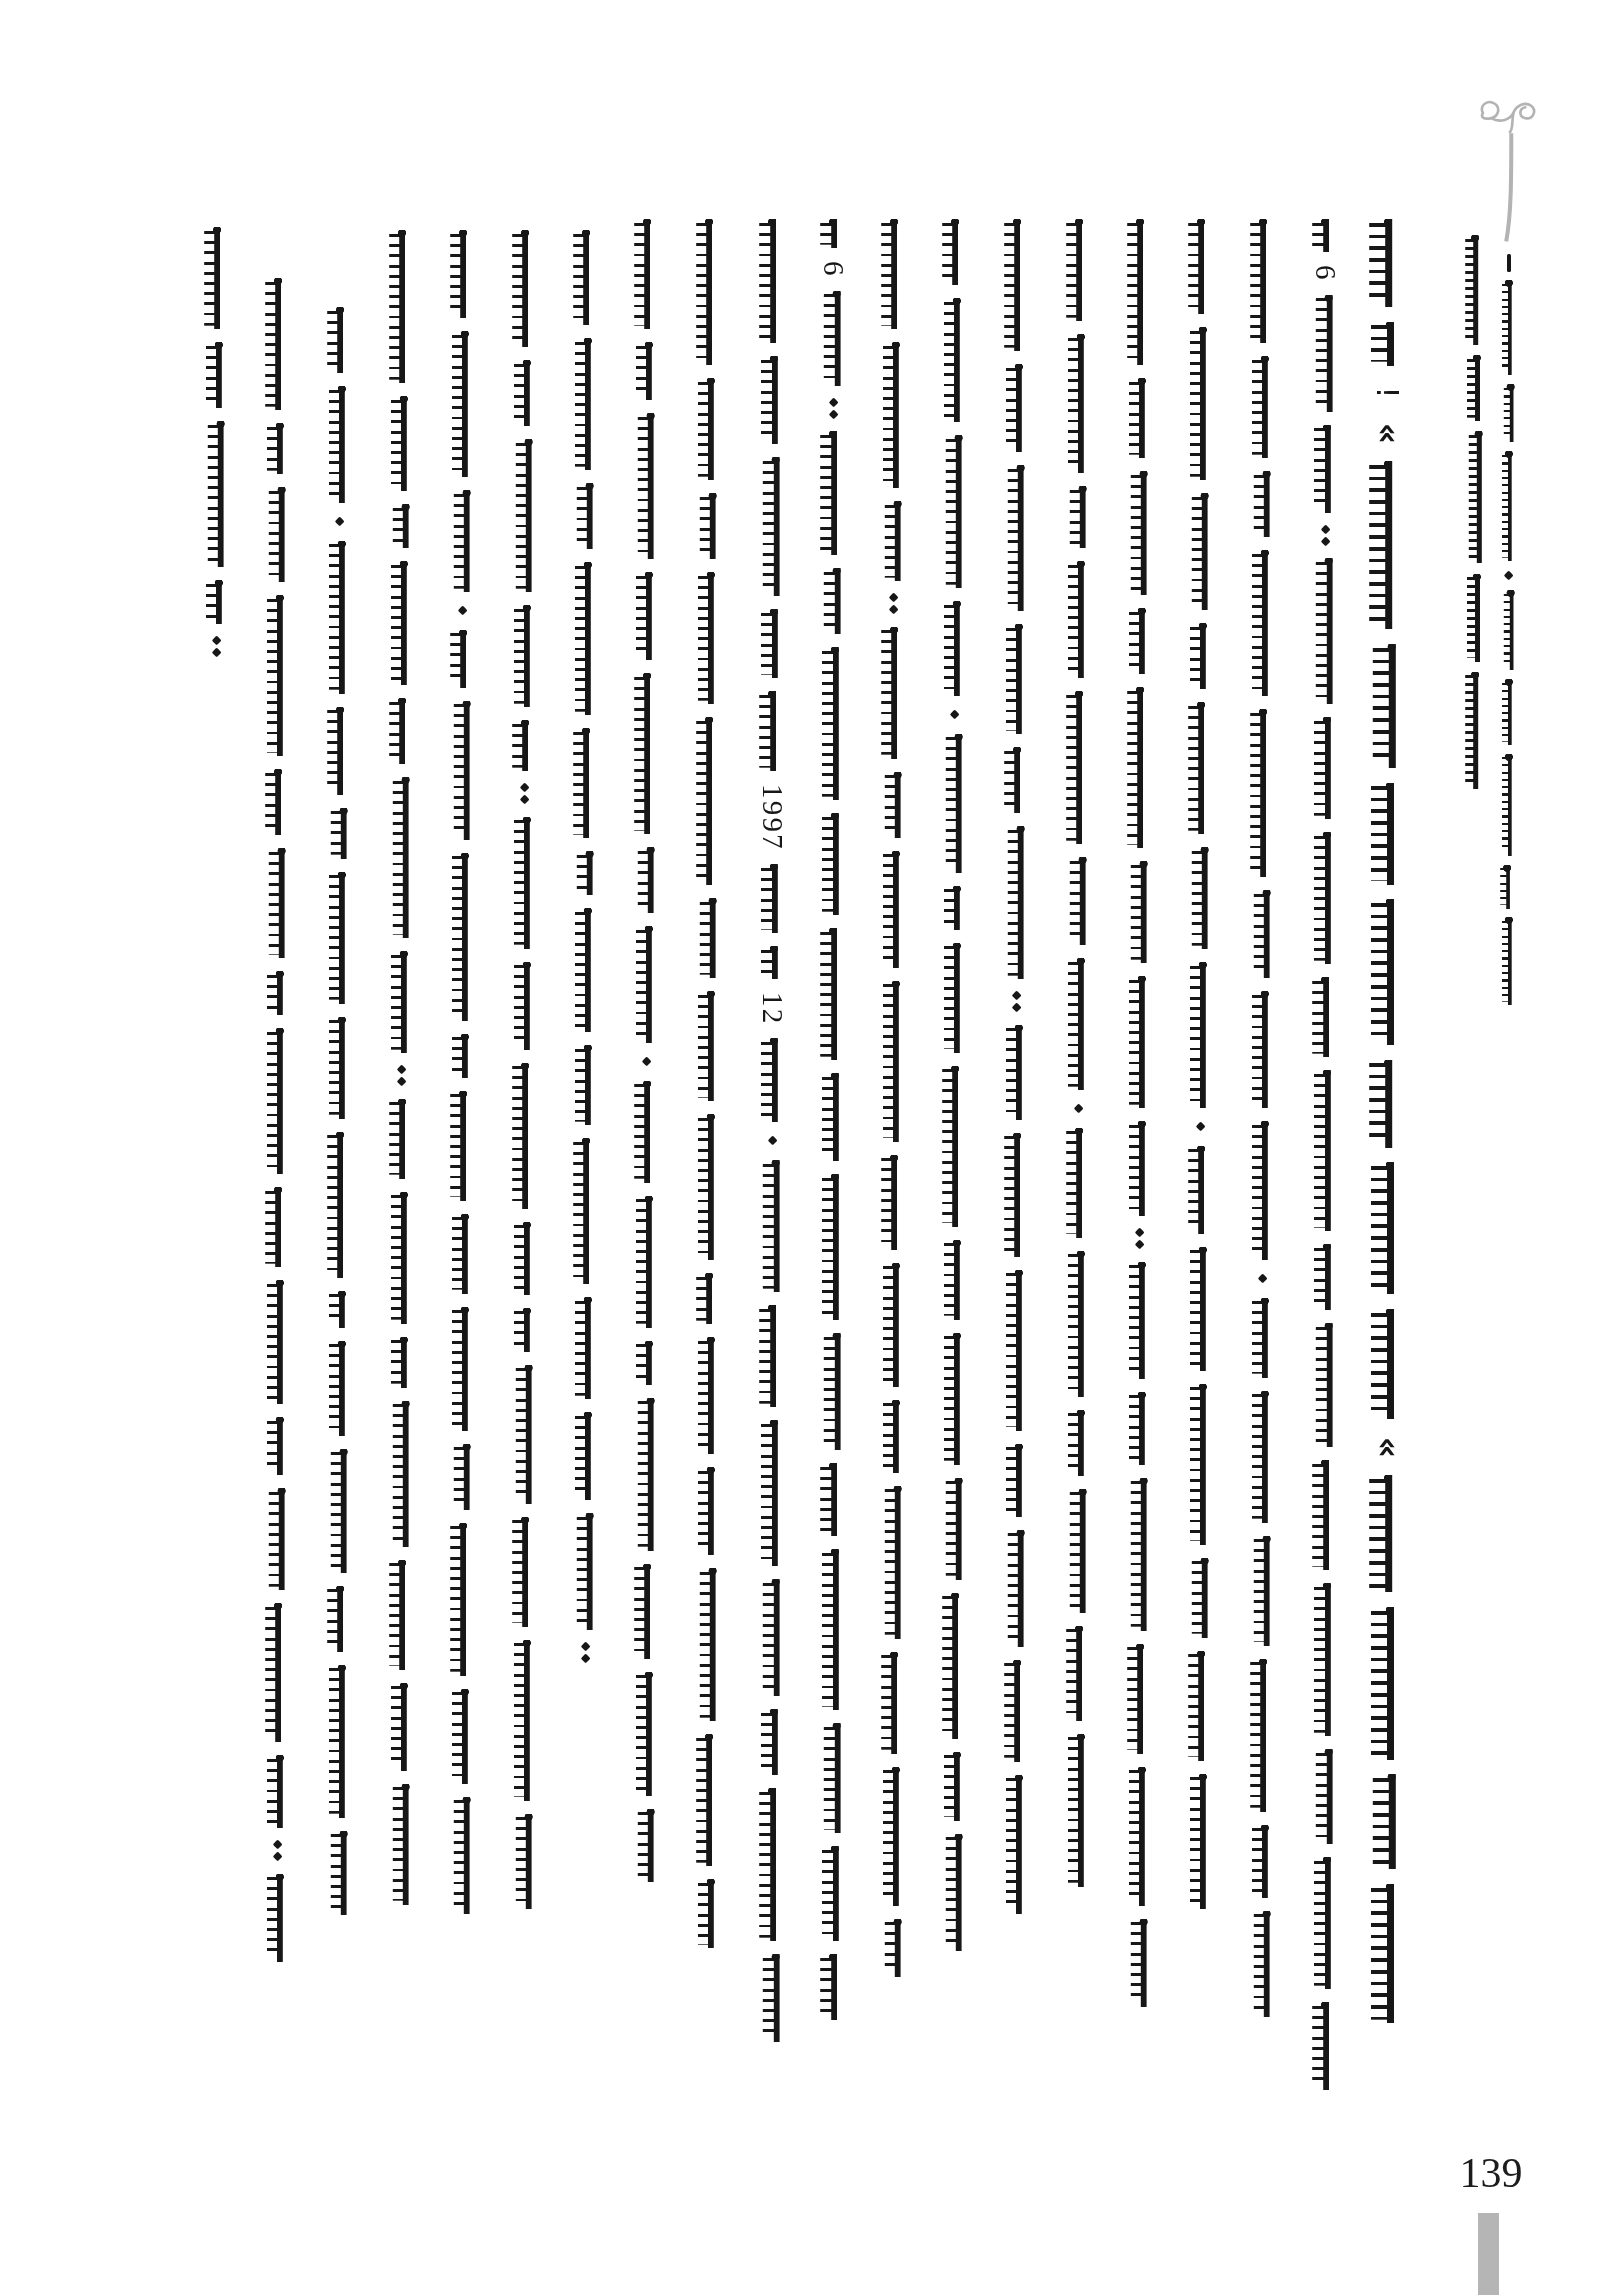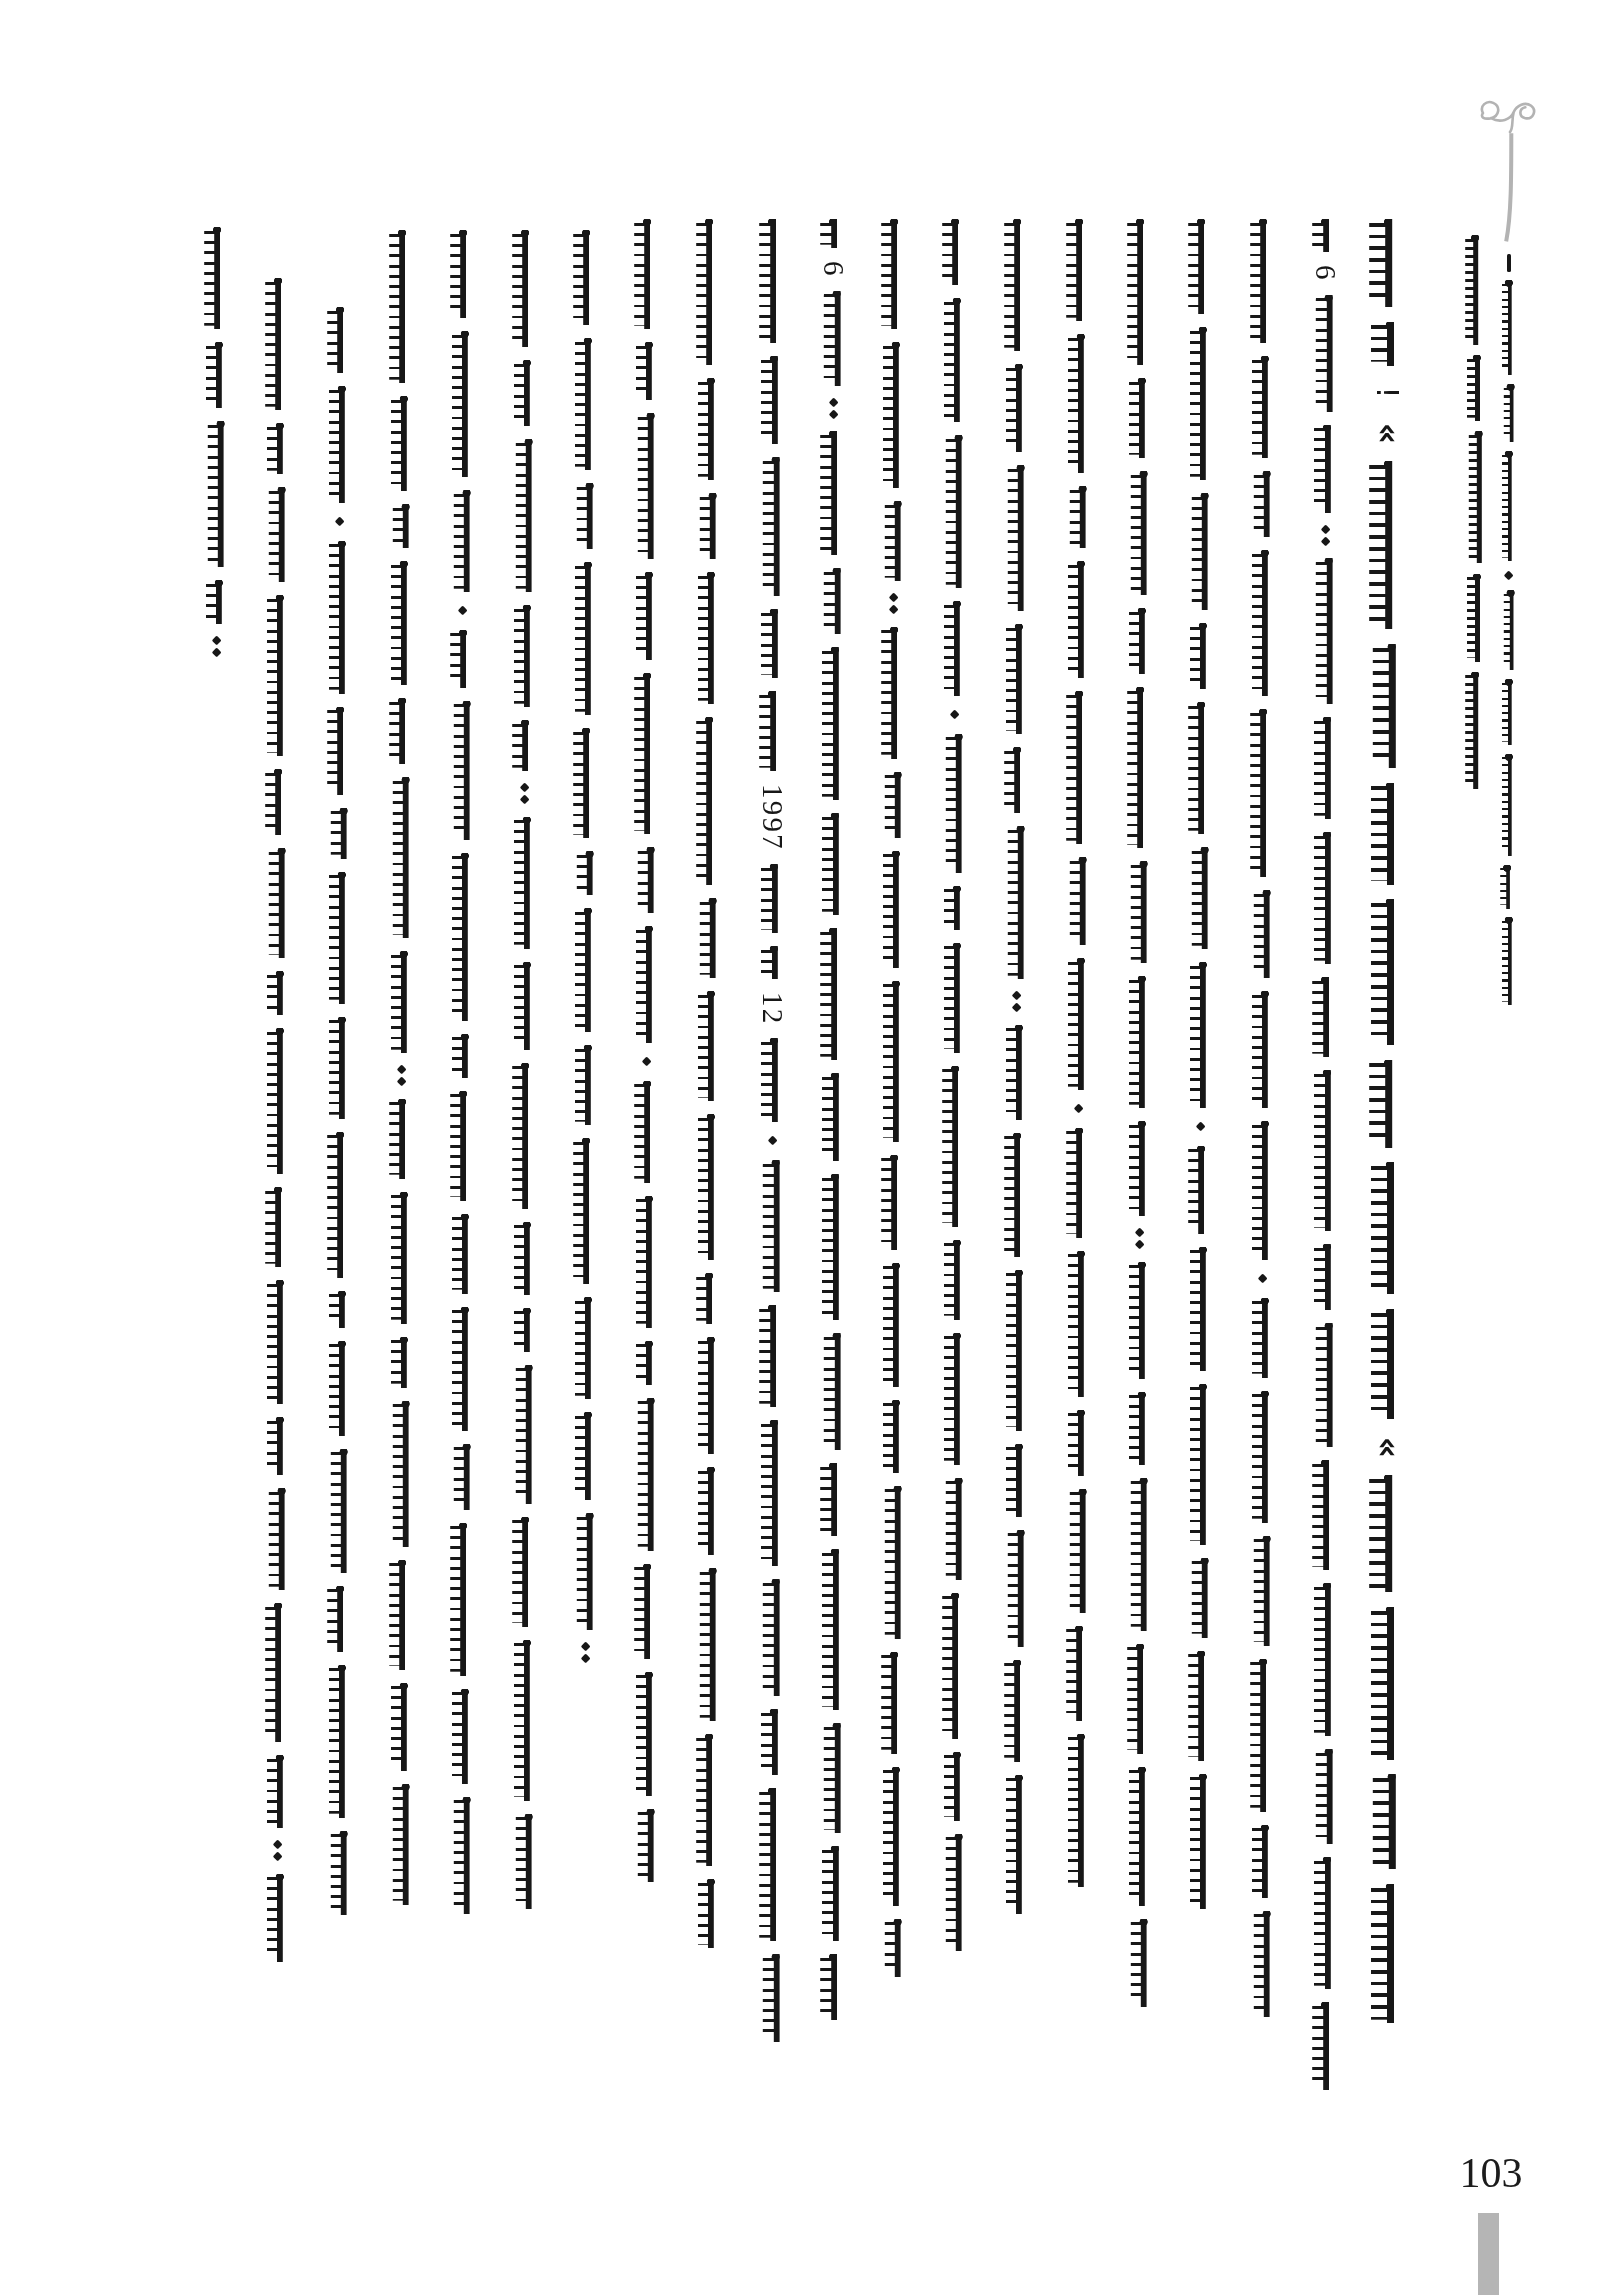--- a/index.html
+++ b/index.html
@@ -438,17 +438,17 @@
         <div class="w" style="height: 132px;"></div>
         <div class="w" style="height: 110px;"></div>
         <div class="q">«</div>
         <div class="w" style="height: 117px;"></div>
         <div class="w" style="height: 153px;"></div>
         <div class="w" style="height: 95px;"></div>
         <div class="w" style="height: 139px;"></div>
       </div>
     </div>
 
-  <div id="pageNumber">103</div>
+  <div id="pageNumber">139</div>
 
   <div id="edgeBar"></div>
 </div>
 
 
 </body></html>

